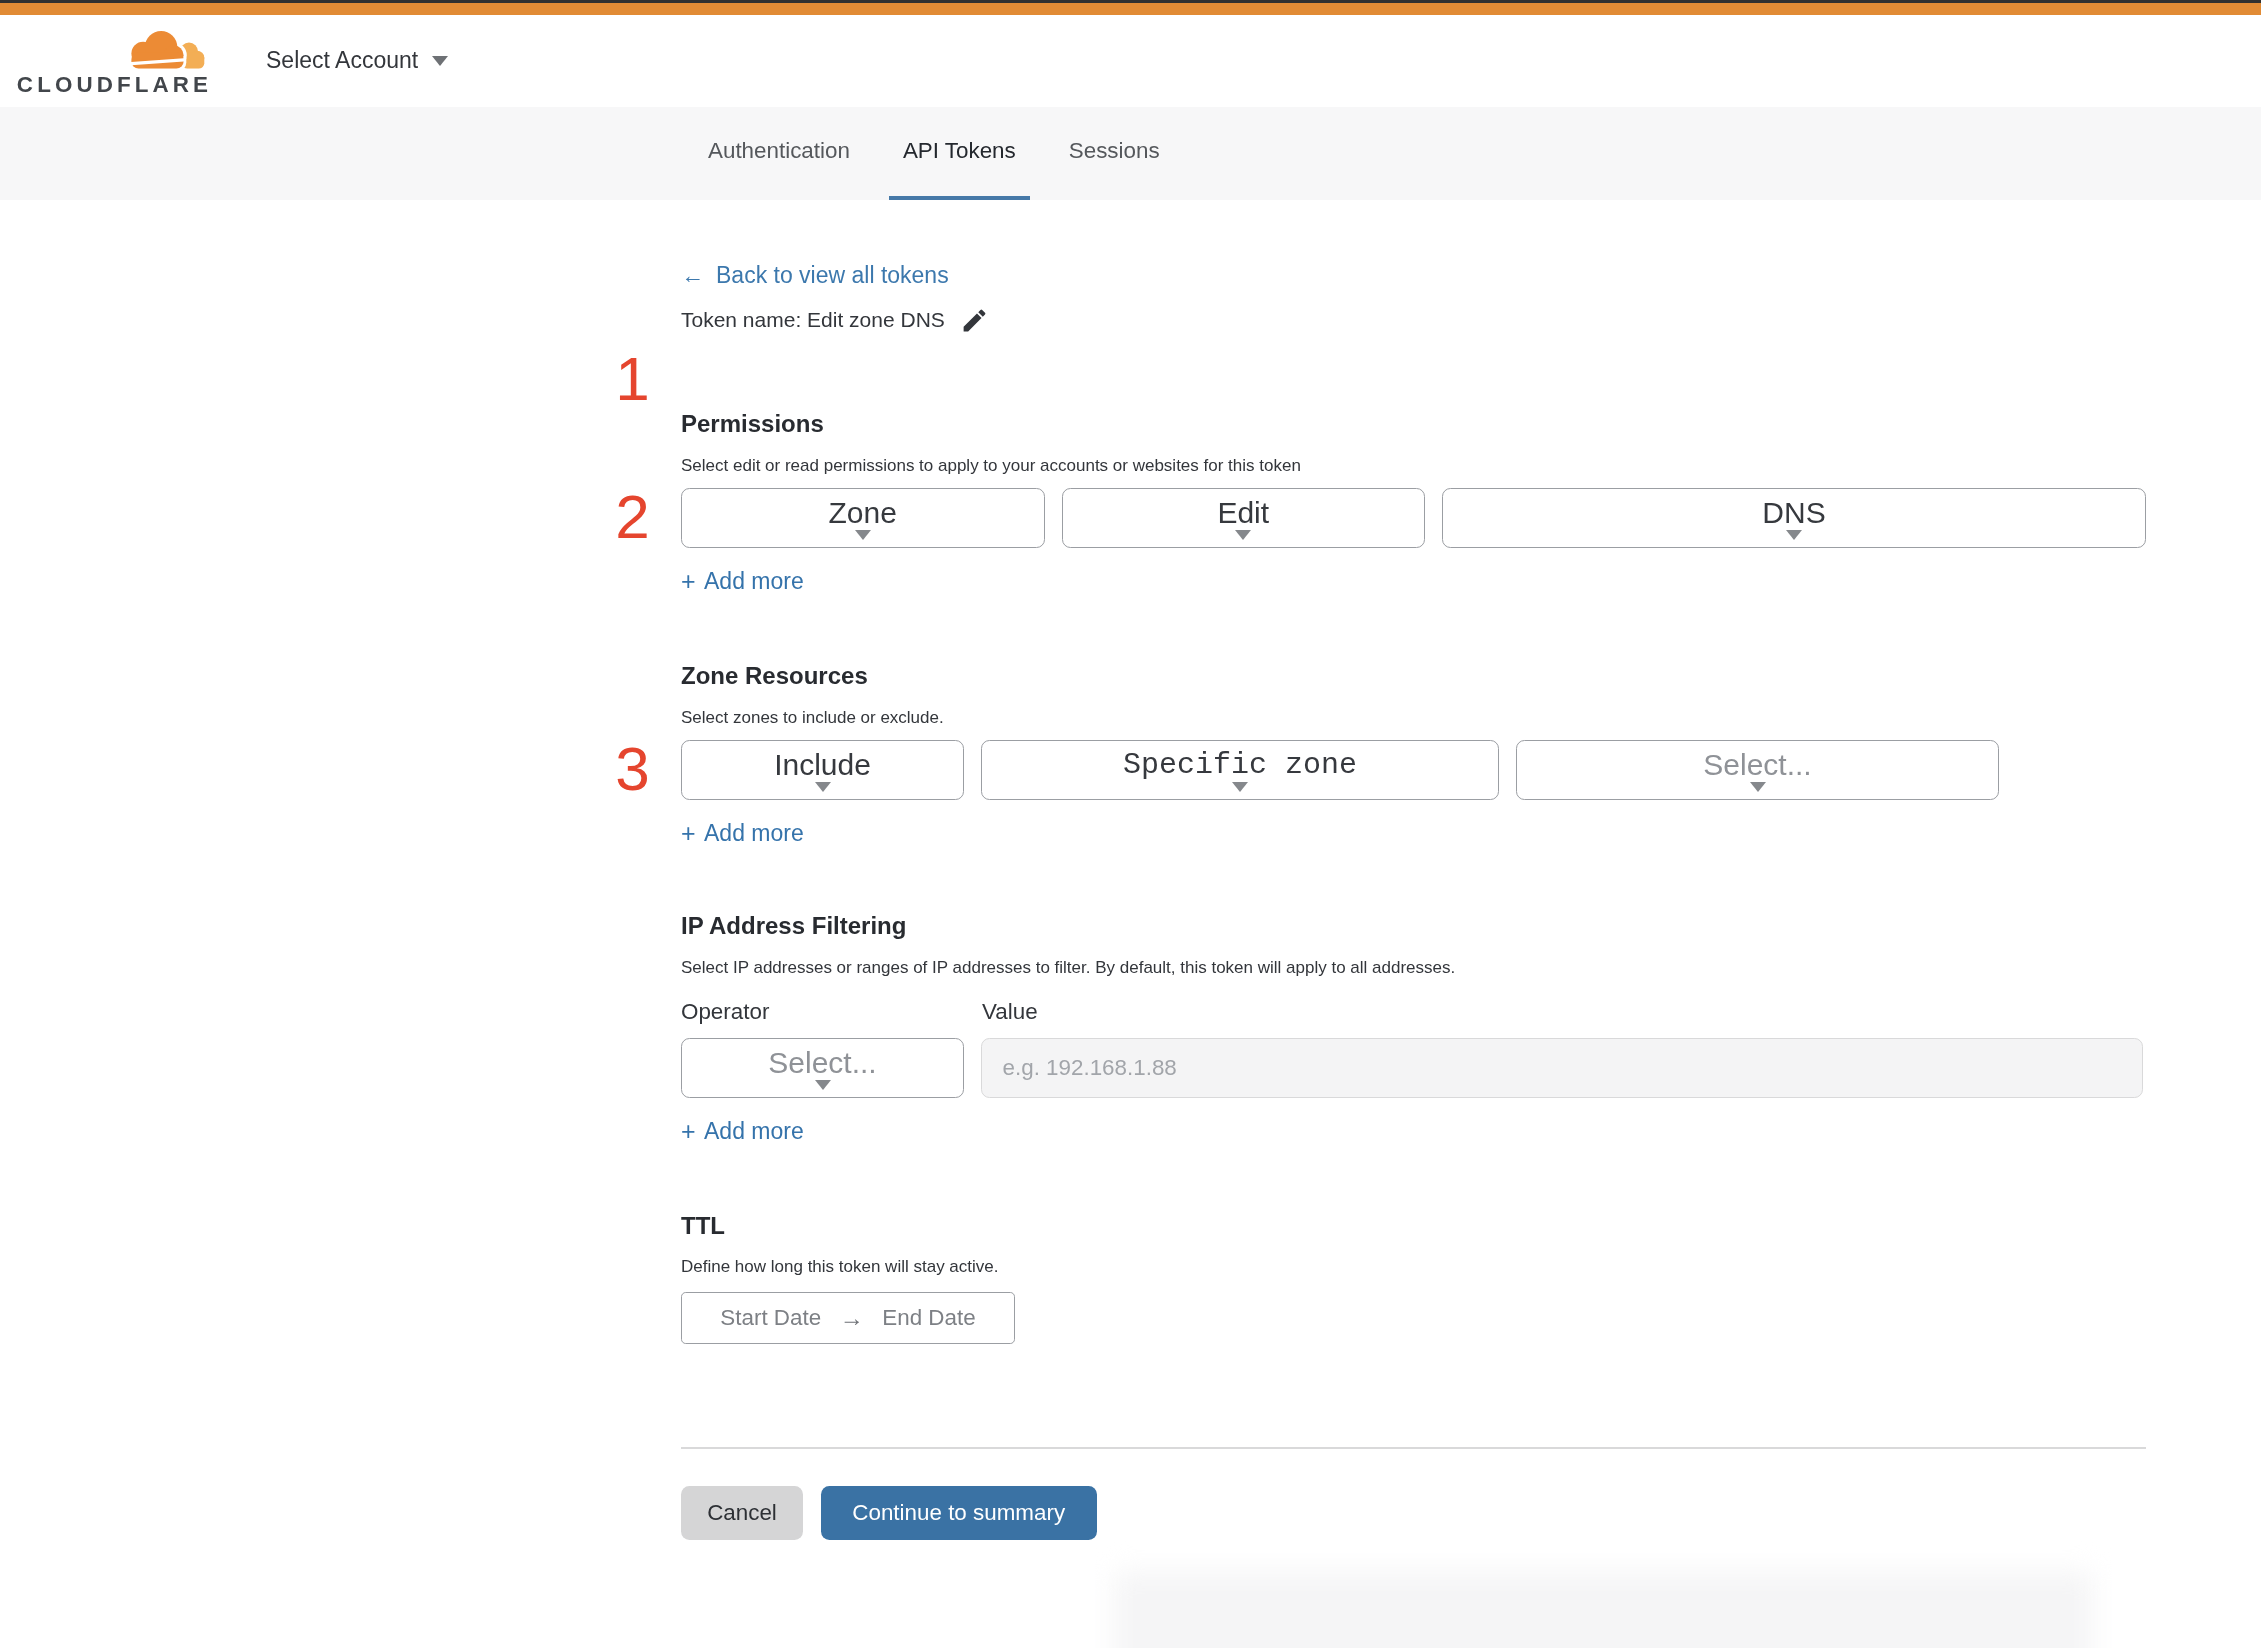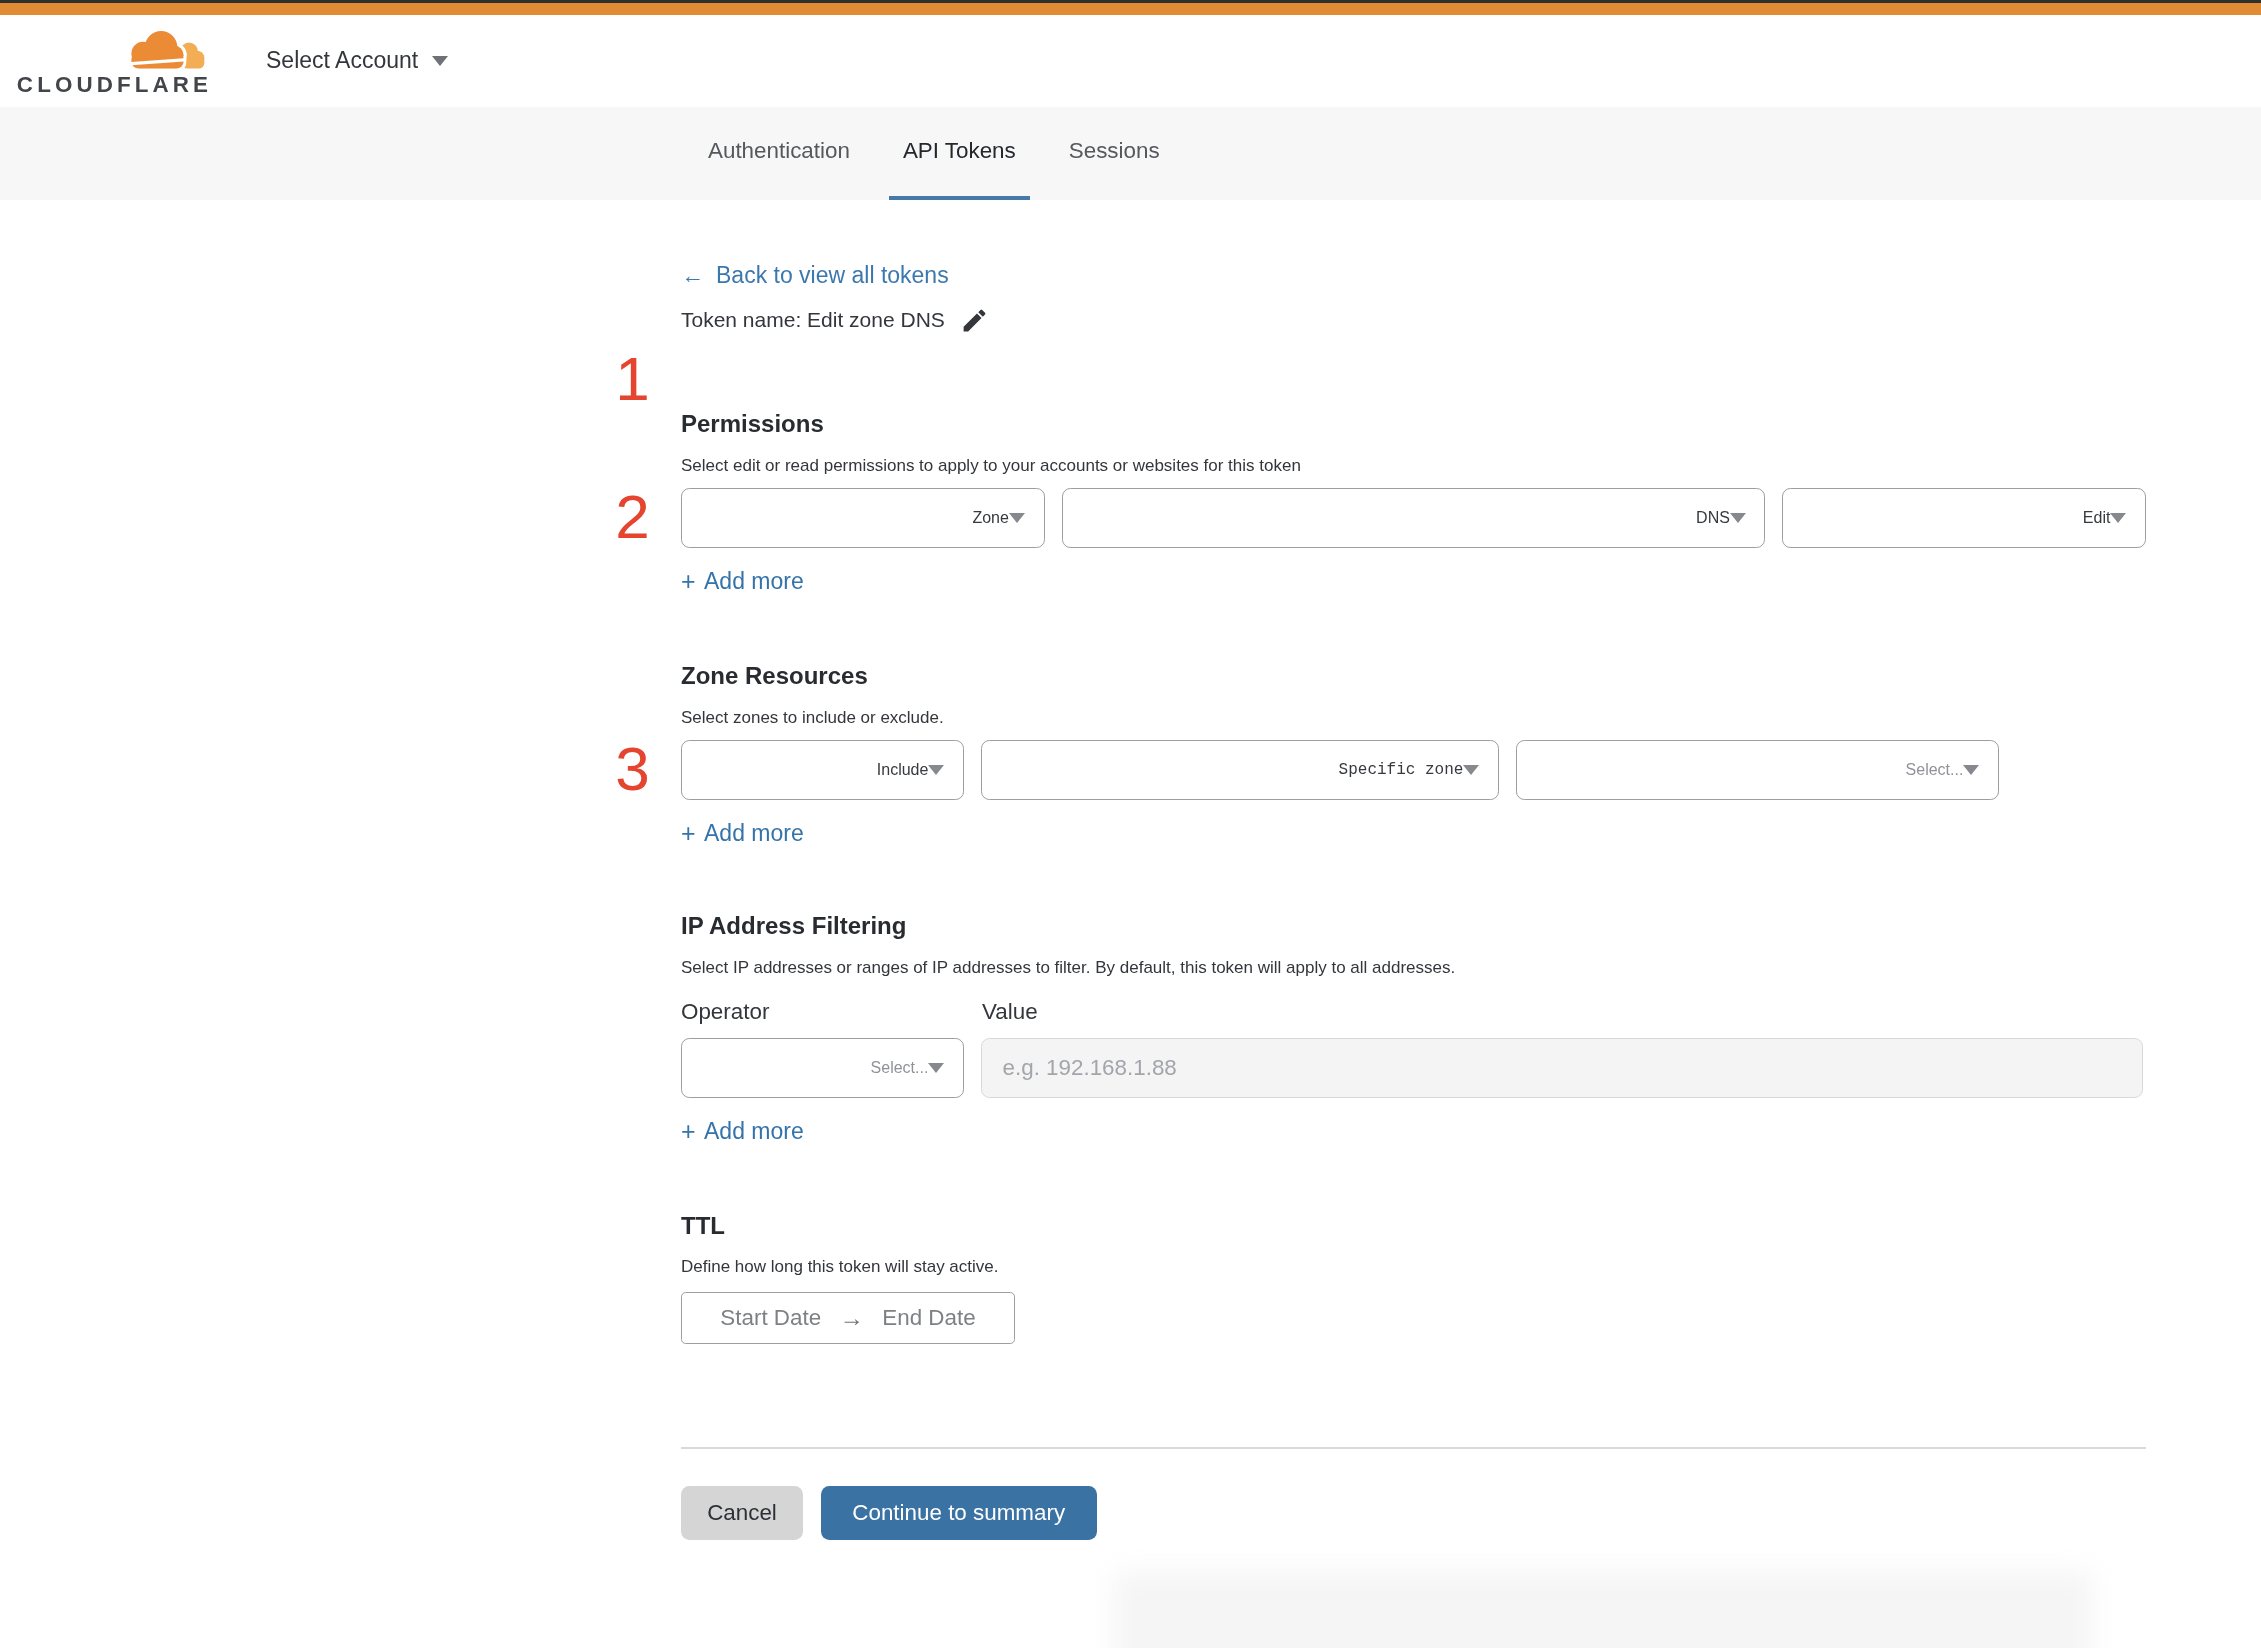--- a/index.html
+++ b/index.html
@@ -52,22 +52,22 @@
   .token-name { font-size: 21px; color: #33363b; }
   .pencil-btn { border: none; background: transparent; padding: 0; cursor: pointer; display: flex; }
 
   .section { margin-top: 67px; position: relative; }
   .section h2 { font-size: 24px; font-weight: bold; color: #282b30; margin: 0; line-height: 1.15; }
   .desc { font-size: 17px; color: #33363b; margin-top: 18.6px; line-height: 1.15; }
 
   .select-row { display: flex; gap: 17px; margin-top: 12px; position: relative; }
   .select {
     height: 60px; border: 1.9px solid #9b9ea3; border-radius: 8.4px; background: #fff;
-    display: flex; align-items: center; justify-content: flex-end;
-    padding: 0 18.6px; font-size: 16px; cursor: pointer;
+    display: flex; align-items: center; justify-content: center;
+    padding: 0 18.6px; font-size: 30px; cursor: pointer; flex-direction: column;
   }
   .select .value { color: #36393e; }
   .select .placeholder { color: #8f9297; }
   .select .sel-caret { width: 0; height: 0; border-left: 8.4px solid transparent; border-right: 8.4px solid transparent; border-top: 10.3px solid #85888c; }
 
   .w-scope { width: 364px; }
   .w-resource { width: 705px; }
   .w-access { width: 364px; }
   .w-mode { width: 283px; }
   .w-ztype { width: 518px; font-family: Liberation Mono, monospace; }
@@ -191,26 +191,26 @@
 
   <div class="section" style="margin-top:75px;">
     <h2>Permissions</h2>
     <div class="desc">Select edit or read permissions to apply to your accounts or websites for this token</div>
     <div class="select-row">
       <span class="step-num" style="top:-1.9px;">2</span>
       <div class="select w-scope">
         <span class="value">Zone</span>
         <span class="sel-caret"></span>
       </div>
+      <div class="select w-access">
+        <span class="value">Edit</span>
+        <span class="sel-caret"></span>
+      </div>
       <div class="select w-resource">
         <span class="value">DNS</span>
-        <span class="sel-caret"></span>
-      </div>
-      <div class="select w-access">
-        <span class="value">Edit</span>
         <span class="sel-caret"></span>
       </div>
     </div>
     <a class="add-more">
       <span class="plus">+</span>
       <span>Add more</span>
     </a>
   </div>
 
   <div class="section">

